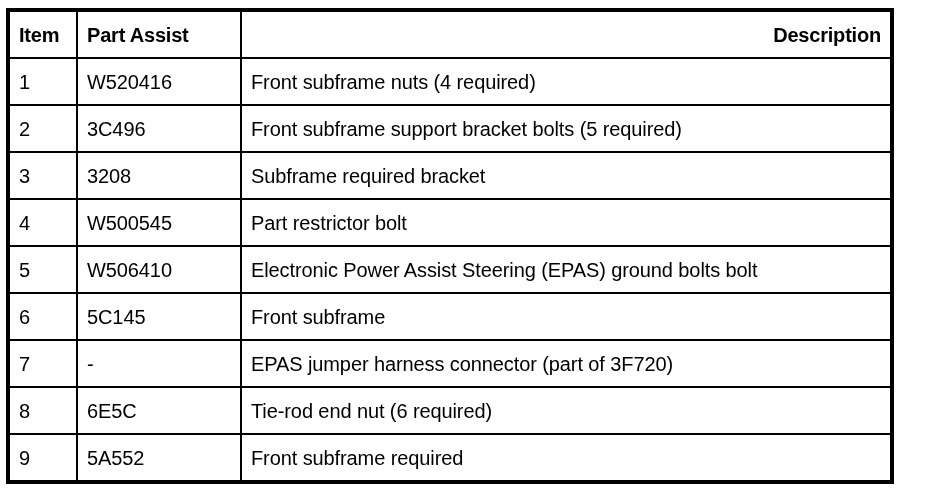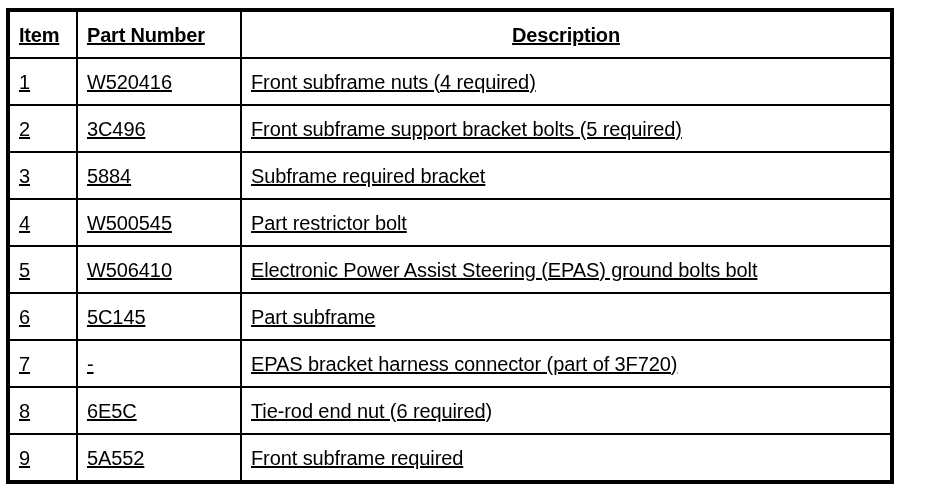--- a/index.html
+++ b/index.html
@@ -12,21 +12,20 @@
     height: 492px;
     font-family: "Liberation Sans", sans-serif;
     color: #000000;
     overflow: hidden;
   }
   #parts-table-wrap {
     position: absolute;
     left: 6px;
     top: 8px;
     width: 884px;
-    text-decoration: underline;
   }
   table.parts-table {
     border-collapse: collapse;
     table-layout: fixed;
     width: 884px;
     border: 4px solid #000000;
   }
   table.parts-table col.col-item        { width: 69px; }
   table.parts-table col.col-part        { width: 164px; }
   table.parts-table col.col-description { width: 651px; }
@@ -43,21 +42,21 @@
     overflow: hidden;
   }
   table.parts-table thead th {
     font-weight: bold;
     letter-spacing: -0.2px;
   }
   th.head-item, th.head-part {
     text-align: left;
   }
   th.head-description {
-    text-align: center;
+    text-align: right;
     margin-left: 12px;
   }
   table.parts-table tbody td {
     font-weight: normal;
     text-align: left;
     letter-spacing: -0.1px;
   }
   td.cell-item { text-align: left; }
   td.cell-part { text-align: left; }
   td.cell-description {
@@ -71,59 +70,59 @@
 <div id="parts-table-wrap">
   <table class="parts-table">
     <colgroup>
       <col class="col-item">
       <col class="col-part">
       <col class="col-description">
     </colgroup>
     <thead>
       <tr>
         <th class="head-item">Item</th>
-        <th class="head-part">Part Number</th>
+        <th class="head-part">Part Assist</th>
         <th class="head-description">Description</th>
       </tr>
     </thead>
     <tbody id="table-body">
     <tr>
           <td class="cell-item">1</td>
           <td class="cell-part">W520416</td>
           <td class="cell-description">Front subframe nuts (4 required)</td>
         </tr>
         <tr>
           <td class="cell-item">2</td>
           <td class="cell-part">3C496</td>
           <td class="cell-description">Front subframe support bracket bolts (5 required)</td>
         </tr>
         <tr>
           <td class="cell-item">3</td>
-          <td class="cell-part">5884</td>
+          <td class="cell-part">3208</td>
           <td class="cell-description">Subframe required bracket</td>
         </tr>
         <tr>
           <td class="cell-item">4</td>
           <td class="cell-part">W500545</td>
           <td class="cell-description">Part restrictor bolt</td>
         </tr>
         <tr>
           <td class="cell-item">5</td>
           <td class="cell-part">W506410</td>
           <td class="cell-description">Electronic Power Assist Steering (EPAS) ground bolts bolt</td>
         </tr>
         <tr>
           <td class="cell-item">6</td>
           <td class="cell-part">5C145</td>
-          <td class="cell-description">Part subframe</td>
+          <td class="cell-description">Front subframe</td>
         </tr>
         <tr>
           <td class="cell-item">7</td>
           <td class="cell-part">-</td>
-          <td class="cell-description">EPAS bracket harness connector (part of 3F720)</td>
+          <td class="cell-description">EPAS jumper harness connector (part of 3F720)</td>
         </tr>
         <tr>
           <td class="cell-item">8</td>
           <td class="cell-part">6E5C</td>
           <td class="cell-description">Tie-rod end nut (6 required)</td>
         </tr>
         <tr>
           <td class="cell-item">9</td>
           <td class="cell-part">5A552</td>
           <td class="cell-description">Front subframe required</td>

